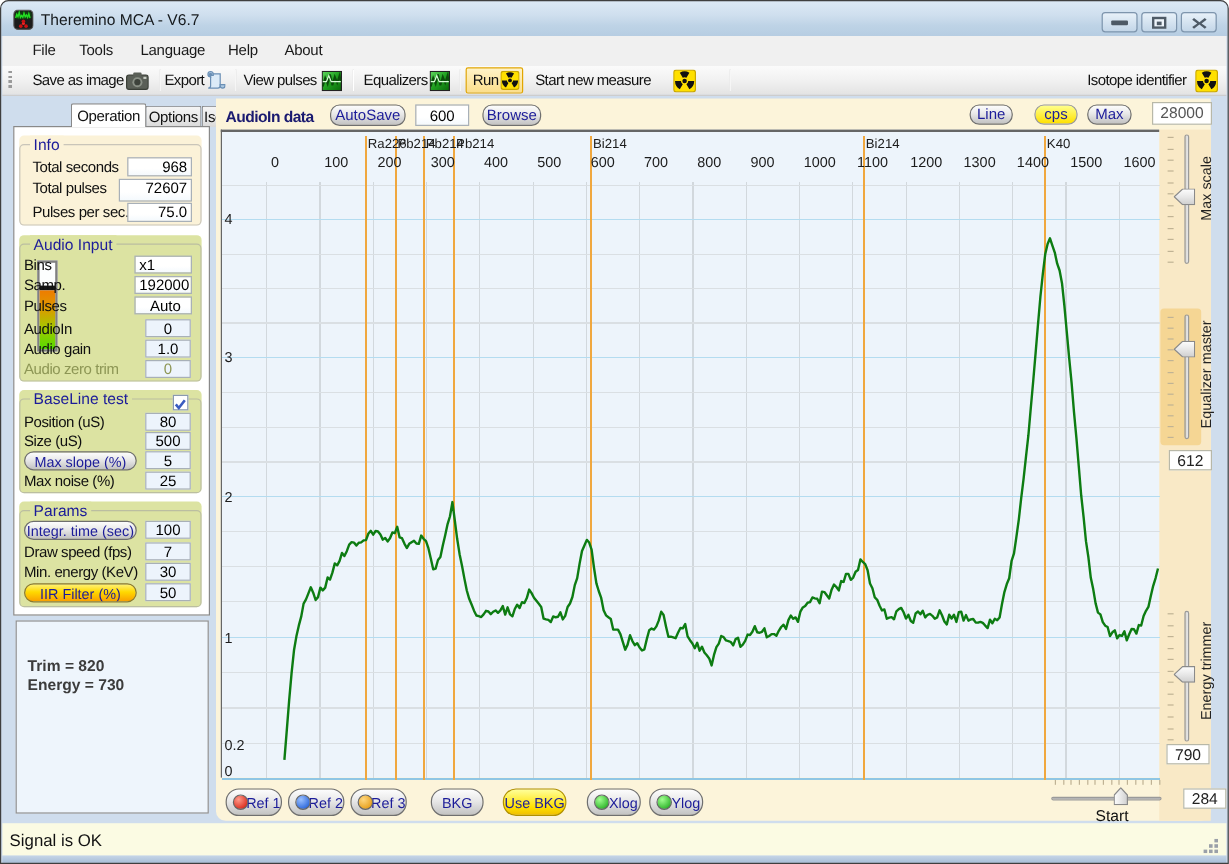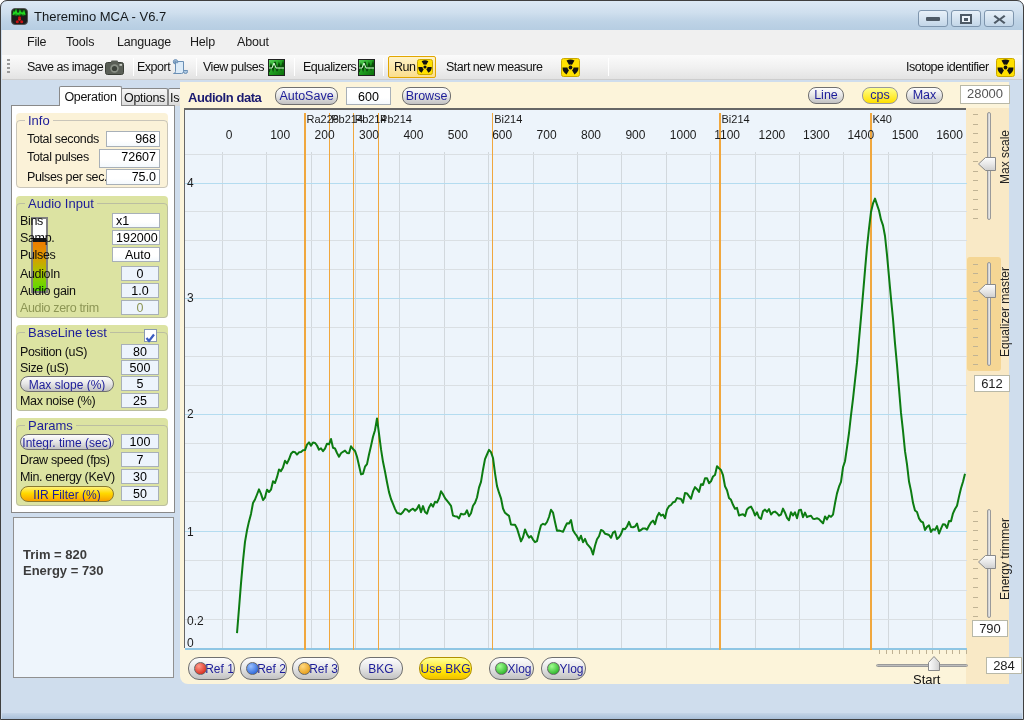--- a/index.html
+++ b/index.html
@@ -431,15 +431,28 @@
       <path d="M0.5 14.5 v-8 L6 0.5 L11.5 6.5 v8 Z" fill="url(#tg2)" stroke="#8a8a8a"></path>
       <defs>
         <linearGradient id="tg2" x1="0" y1="0" x2="1" y2="0">
           <stop offset="0" stop-color="#fdfdfd"></stop>
           <stop offset="0.5" stop-color="#e8e8e8"></stop>
           <stop offset="1" stop-color="#cfcfcf"></stop>
         </linearGradient>
       </defs>
     </svg>
 <span class="abs" style="left:913px;top:672px;font-size:13px;color:#111">Start</span>
+ <div id="status">
+      <span class="abs" style="left:6px;top:6px;font-size:14px;color:#111;">Signal is OK</span>
+  <svg class="abs" style="left:1000px;top:13px" width="14" height="12" viewBox="0 0 14 12">
+   <g fill="#9aa0a8">
+          <rect x="10" y="0" width="3" height="3"></rect>
+          <rect x="10" y="4.5" width="3" height="3"></rect>
+          <rect x="10" y="9" width="3" height="3"></rect>
+          <rect x="5.5" y="4.5" width="3" height="3"></rect>
+          <rect x="5.5" y="9" width="3" height="3"></rect>
+          <rect x="1" y="9" width="3" height="3"></rect>
+        </g>
+  </svg>
+ </div>
  <div id="bottomedge"></div>
 </div>
 <div id="frame"></div>
 
 </body></html>

